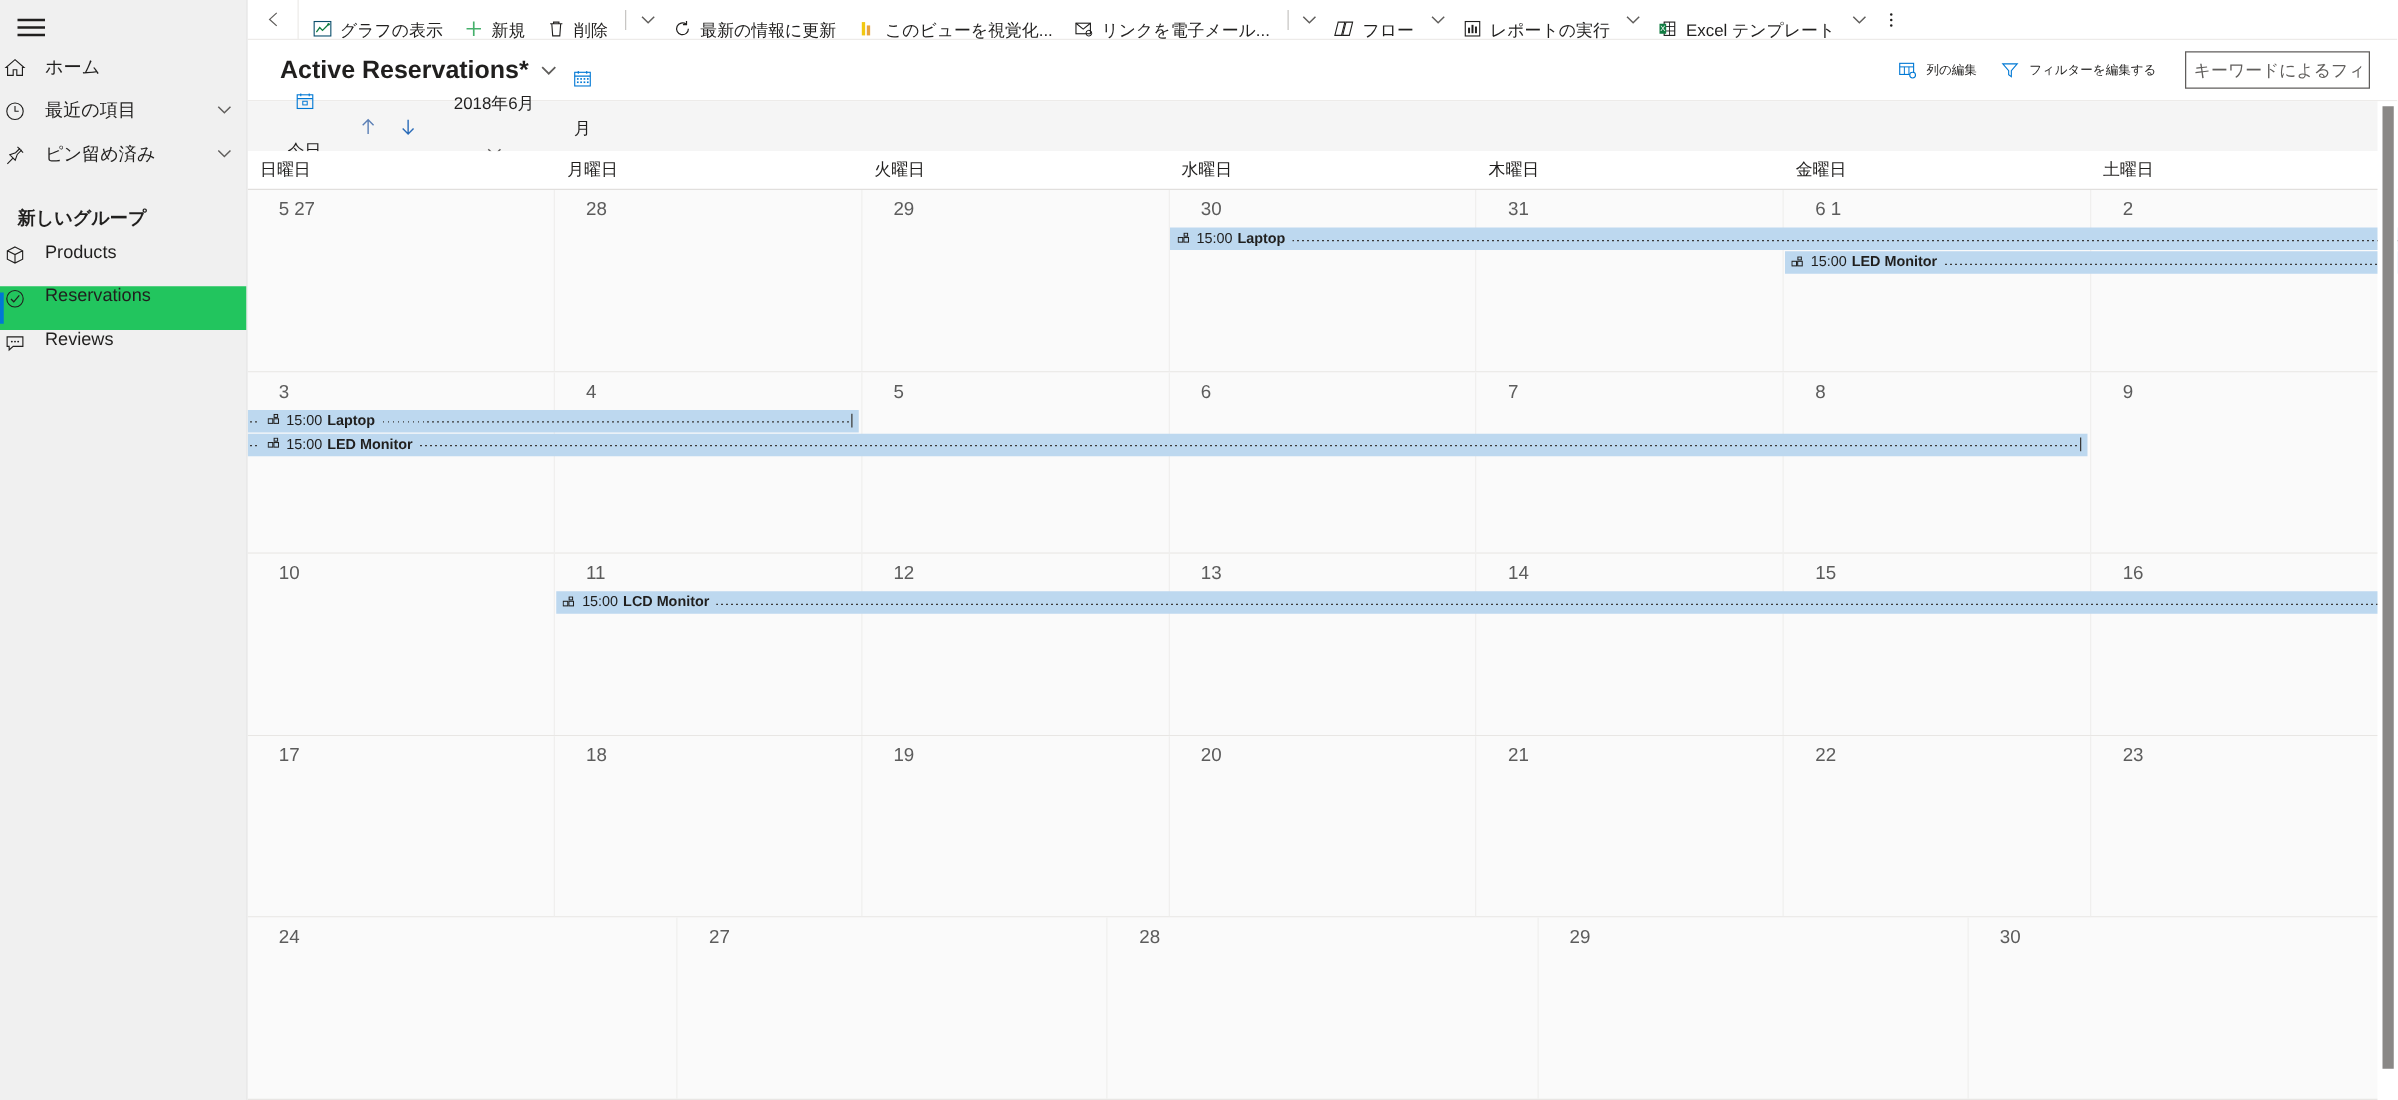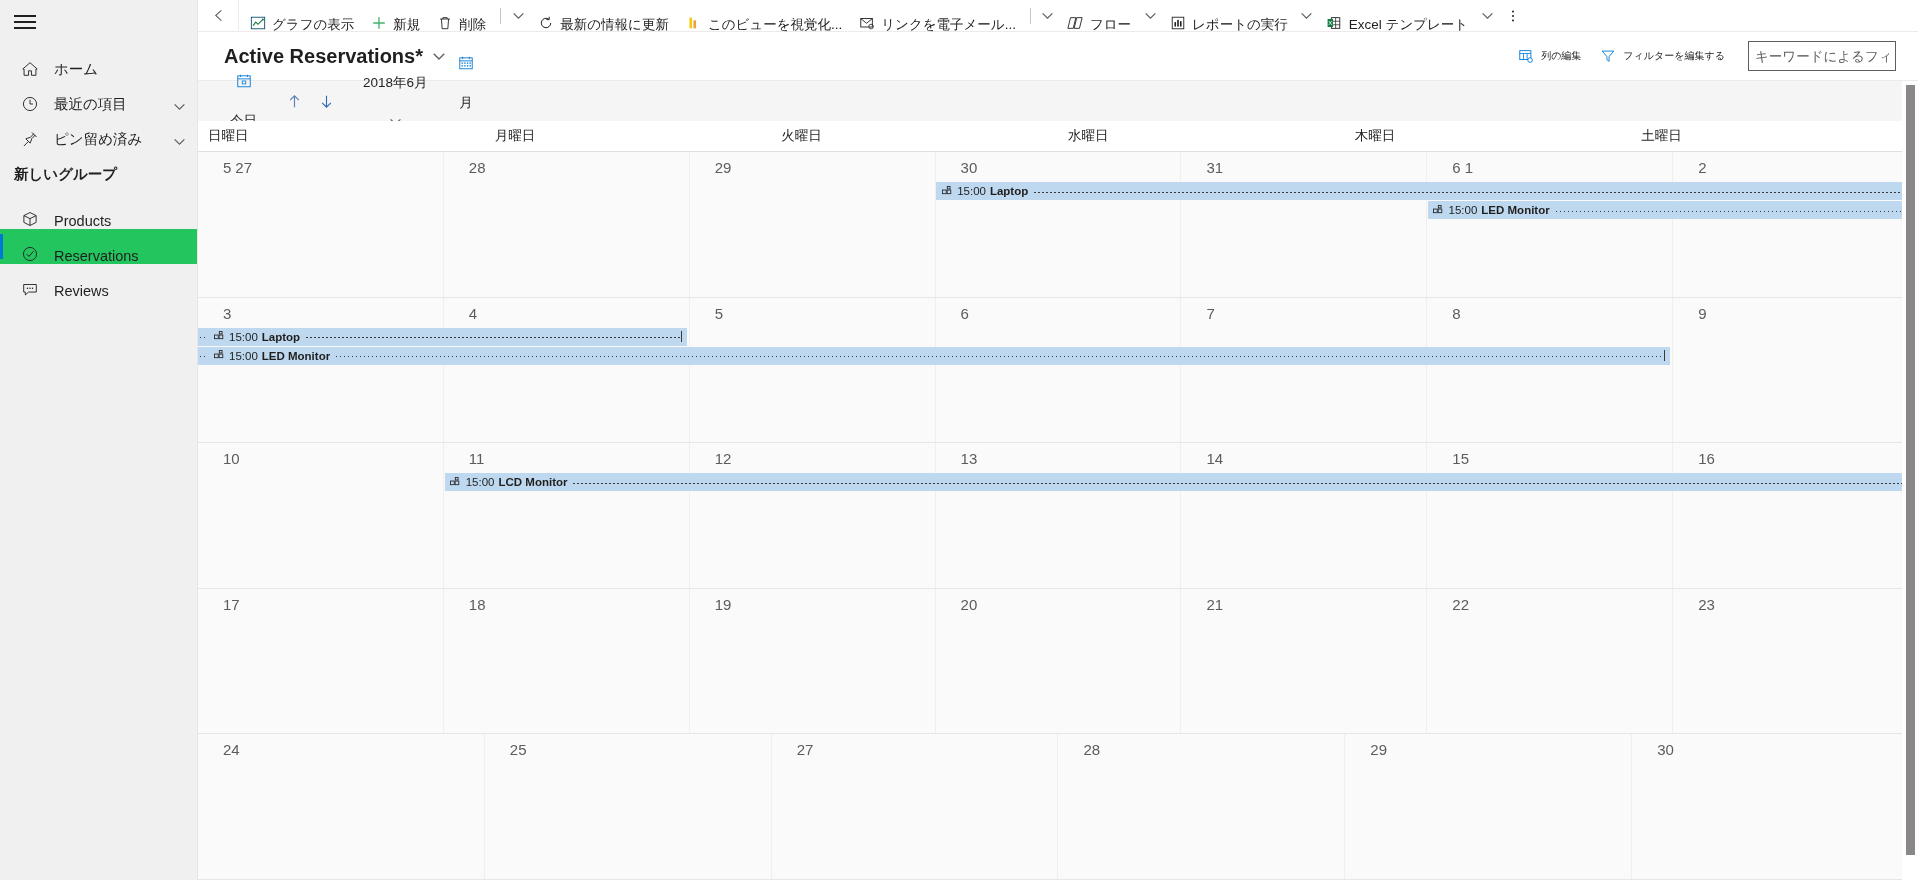--- a/index.html
+++ b/index.html
@@ -24,22 +24,22 @@
   }
   .hamburger { width: 22px; height: 16px; position: relative; cursor: pointer; }
   .hamburger i {
     position: absolute; left: 0; width: 22px; height: 1.6px; background: #201f1e;
   }
   .hamburger i:nth-child(1) { top: 1px; }
   .hamburger i:nth-child(2) { top: 7px; }
   .hamburger i:nth-child(3) { top: 13px; }
 
   .nav-item {
-    height: 35px; display: flex; align-items: flex-end;
-    padding-left: 20px; padding-right: 10px; cursor: pointer;
+    height: 35px; display: flex; align-items: flex-start;
+    padding-left: 2px; padding-right: 10px; cursor: pointer;
     position: relative;
     font-size: 14.5px; color: #201f1e;
   }
   .nav-item .nav-ico {
     width: 20px; height: 20px; margin-right: 14px;
     display: flex; align-items: center; justify-content: center;
     flex: 0 0 20px;
   }
   .nav-item .nav-label { flex: 1 1 auto; white-space: nowrap; }
   .nav-item .nav-chev { width: 16px; height: 16px; display:flex; align-items:center; justify-content:center; }
@@ -518,20 +518,21 @@
       </div>
     </div>
 
     <div id="calendar">
       <div id="weekdays">
           <div class="wd">日曜日</div>
           <div class="wd">月曜日</div>
           <div class="wd">火曜日</div>
           <div class="wd">水曜日</div>
           <div class="wd">木曜日</div>
+          <div class="wd">金曜日</div>
           <div class="wd">土曜日</div>
         </div>
       <div id="grid">
           <div class="week">
             <div class="daycells">
               <div class="daycell">
                 <div class="daynum withmonth"><span class="mo">5</span>27</div>
               </div>
               <div class="daycell">
                 <div class="daynum">28</div>
@@ -699,23 +700,20 @@
               </div>
             </div>
             <div class="events"></div>
           </div>
           <div class="week">
             <div class="daycells">
               <div class="daycell">
                 <div class="daynum">24</div>
               </div>
               <div class="daycell">
-                <div class="daynum">25</div>
-              </div>
-              <div class="daycell">
                 <div class="daynum">27</div>
               </div>
               <div class="daycell">
                 <div class="daynum">28</div>
               </div>
               <div class="daycell">
                 <div class="daynum">29</div>
               </div>
               <div class="daycell">
                 <div class="daynum">30</div>

